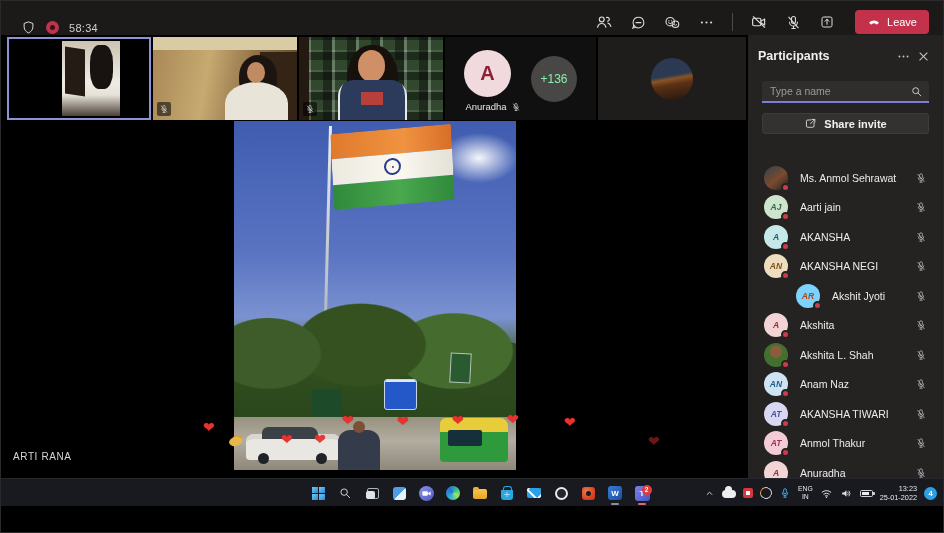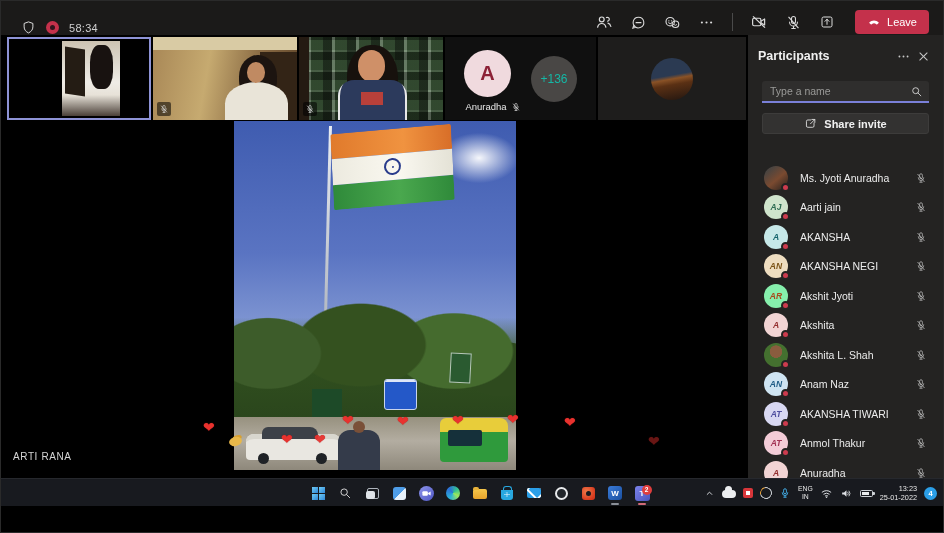--- a/index.html
+++ b/index.html
@@ -52,21 +52,21 @@
   .t3{width:144px;background-color:#42603e;background-image:repeating-linear-gradient(90deg,rgba(10,14,10,.6) 0 9px,rgba(255,255,255,.22) 9px 12px,rgba(20,30,20,.25) 12px 24px),repeating-linear-gradient(0deg,rgba(5,10,5,.55) 0 8px,rgba(255,255,255,.12) 8px 10px,rgba(20,30,20,.15) 10px 20px)}
   .t3 .t3wall{position:absolute;left:0;top:0;width:7%;height:100%;background:#241a12}
   .t3 .t3hair{position:absolute;left:33%;top:10%;width:36%;height:88%;border-radius:45% 45% 20% 20%;background:#17110d}
   .t3 .t3body{position:absolute;left:27%;bottom:-4%;width:48%;height:52%;border-radius:16px 16px 0 0;background:#2c3a5c;box-shadow:inset 10px 0 0 -8px #e8e8e8,inset -10px 0 0 -8px #e8e8e8}
   .t3 .t3face{position:absolute;left:41%;top:16%;width:19%;height:38%;border-radius:50%;background:#cf9068}
   .t3 .t3shirt{position:absolute;left:43%;bottom:18%;width:15%;height:16%;background:#b8403a}
   .micbadge{position:absolute;left:4px;bottom:4px;width:14px;height:14px;border-radius:2px;background:rgba(0,0,0,.55);display:flex;align-items:center;justify-content:center;color:#e0e0e0}
   .tile-audio{position:relative;width:151px;height:83px;background:#101010}
   .bigav{position:absolute;left:19px;top:13px;width:47px;height:47px;border-radius:50%;background:#f0dade;color:#8c2136;font-size:20px;font-weight:bold;display:flex;align-items:center;justify-content:center}
   .aulabel{position:absolute;left:8px;top:64px;width:80px;display:flex;align-items:center;justify-content:center;gap:4px;color:#e8e8e8;font-size:9.5px}
-  .of{position:absolute;left:86px;top:19px;width:46px;height:46px;border-radius:50%;background:#494745;color:#14b8a6;font-size:12px;display:flex;align-items:center;justify-content:center;cursor:pointer}
+  .of{position:absolute;left:86px;top:19px;width:46px;height:46px;border-radius:50%;background:#494745;color:#86efac;font-size:12px;display:flex;align-items:center;justify-content:center;cursor:pointer}
   .tile-av{position:relative;width:148px;height:83px;background:#1e1d1c}
   .mtav{position:absolute;left:53px;top:21px;width:42px;height:42px;border-radius:50%;background:linear-gradient(170deg,#2b3a52 0 42%,#8a5226 50%,#5a3014 62%,#221610 100%)}
 
   
   .mainstage{position:relative;height:357px;background:#000}
   .vid{position:absolute;left:233px;top:0;width:282px;height:349px;overflow:hidden;background:linear-gradient(180deg,#3f5cb0 0%,#5a74c2 38%,#7e95d2 58%,#9cabdc 70%)}
   .cloud{position:absolute;right:-18px;top:2px;width:110px;height:70px;background:radial-gradient(closest-side,rgba(255,255,255,.95),rgba(255,255,255,0) 72%)}
   .pole{position:absolute;left:95px;top:5px;width:3px;height:280px;background:linear-gradient(180deg,#e8ecf2,#9aa0aa);transform:rotate(1.5deg);transform-origin:top}
   .flag{position:absolute;left:98px;top:8px;width:121px;height:76px;transform:rotate(-3deg) skewY(-2deg);border-radius:2px;overflow:hidden;display:grid;grid-template-rows:1fr 1fr 1fr}
   .fs1{background:linear-gradient(90deg,#e07a2c,#f09340 60%,#d86e28)}
@@ -411,21 +411,21 @@
           </svg>
         <span>Share invite</span>
       </div>
       <div class="plist">
 
           <div class="prow">
             <span class="pav ph1">
               <i></i>
               <b class="dot"></b>
             </span>
-            <span class="pname">Ms. Jyoti Anuradha</span>
+            <span class="pname">Ms. Anmol Sehrawat</span>
             <svg class="pmic" width="12" height="12">
               <use href="#i-micoff"></use>
             </svg>
           </div>
 
           <div class="prow">
             <span class="pav" style="background: rgb(207, 228, 204); color: rgb(45, 107, 82);">
               <i>AJ</i>
               <b class="dot"></b>
             </span>
@@ -451,21 +451,21 @@
               <i>AN</i>
               <b class="dot"></b>
             </span>
             <span class="pname">AKANSHA NEGI</span>
             <svg class="pmic" width="12" height="12">
               <use href="#i-micoff"></use>
             </svg>
           </div>
 
           <div class="prow">
-            <span class="pav" style="background: #86efac; color: rgb(168, 74, 28);">
+            <span class="pav" style="background: #7dd3fc; color: rgb(168, 74, 28); margin-left: 32px;">
               <i>AR</i>
               <b class="dot"></b>
             </span>
             <span class="pname">Akshit Jyoti</span>
             <svg class="pmic" width="12" height="12">
               <use href="#i-micoff"></use>
             </svg>
           </div>
 
           <div class="prow">

